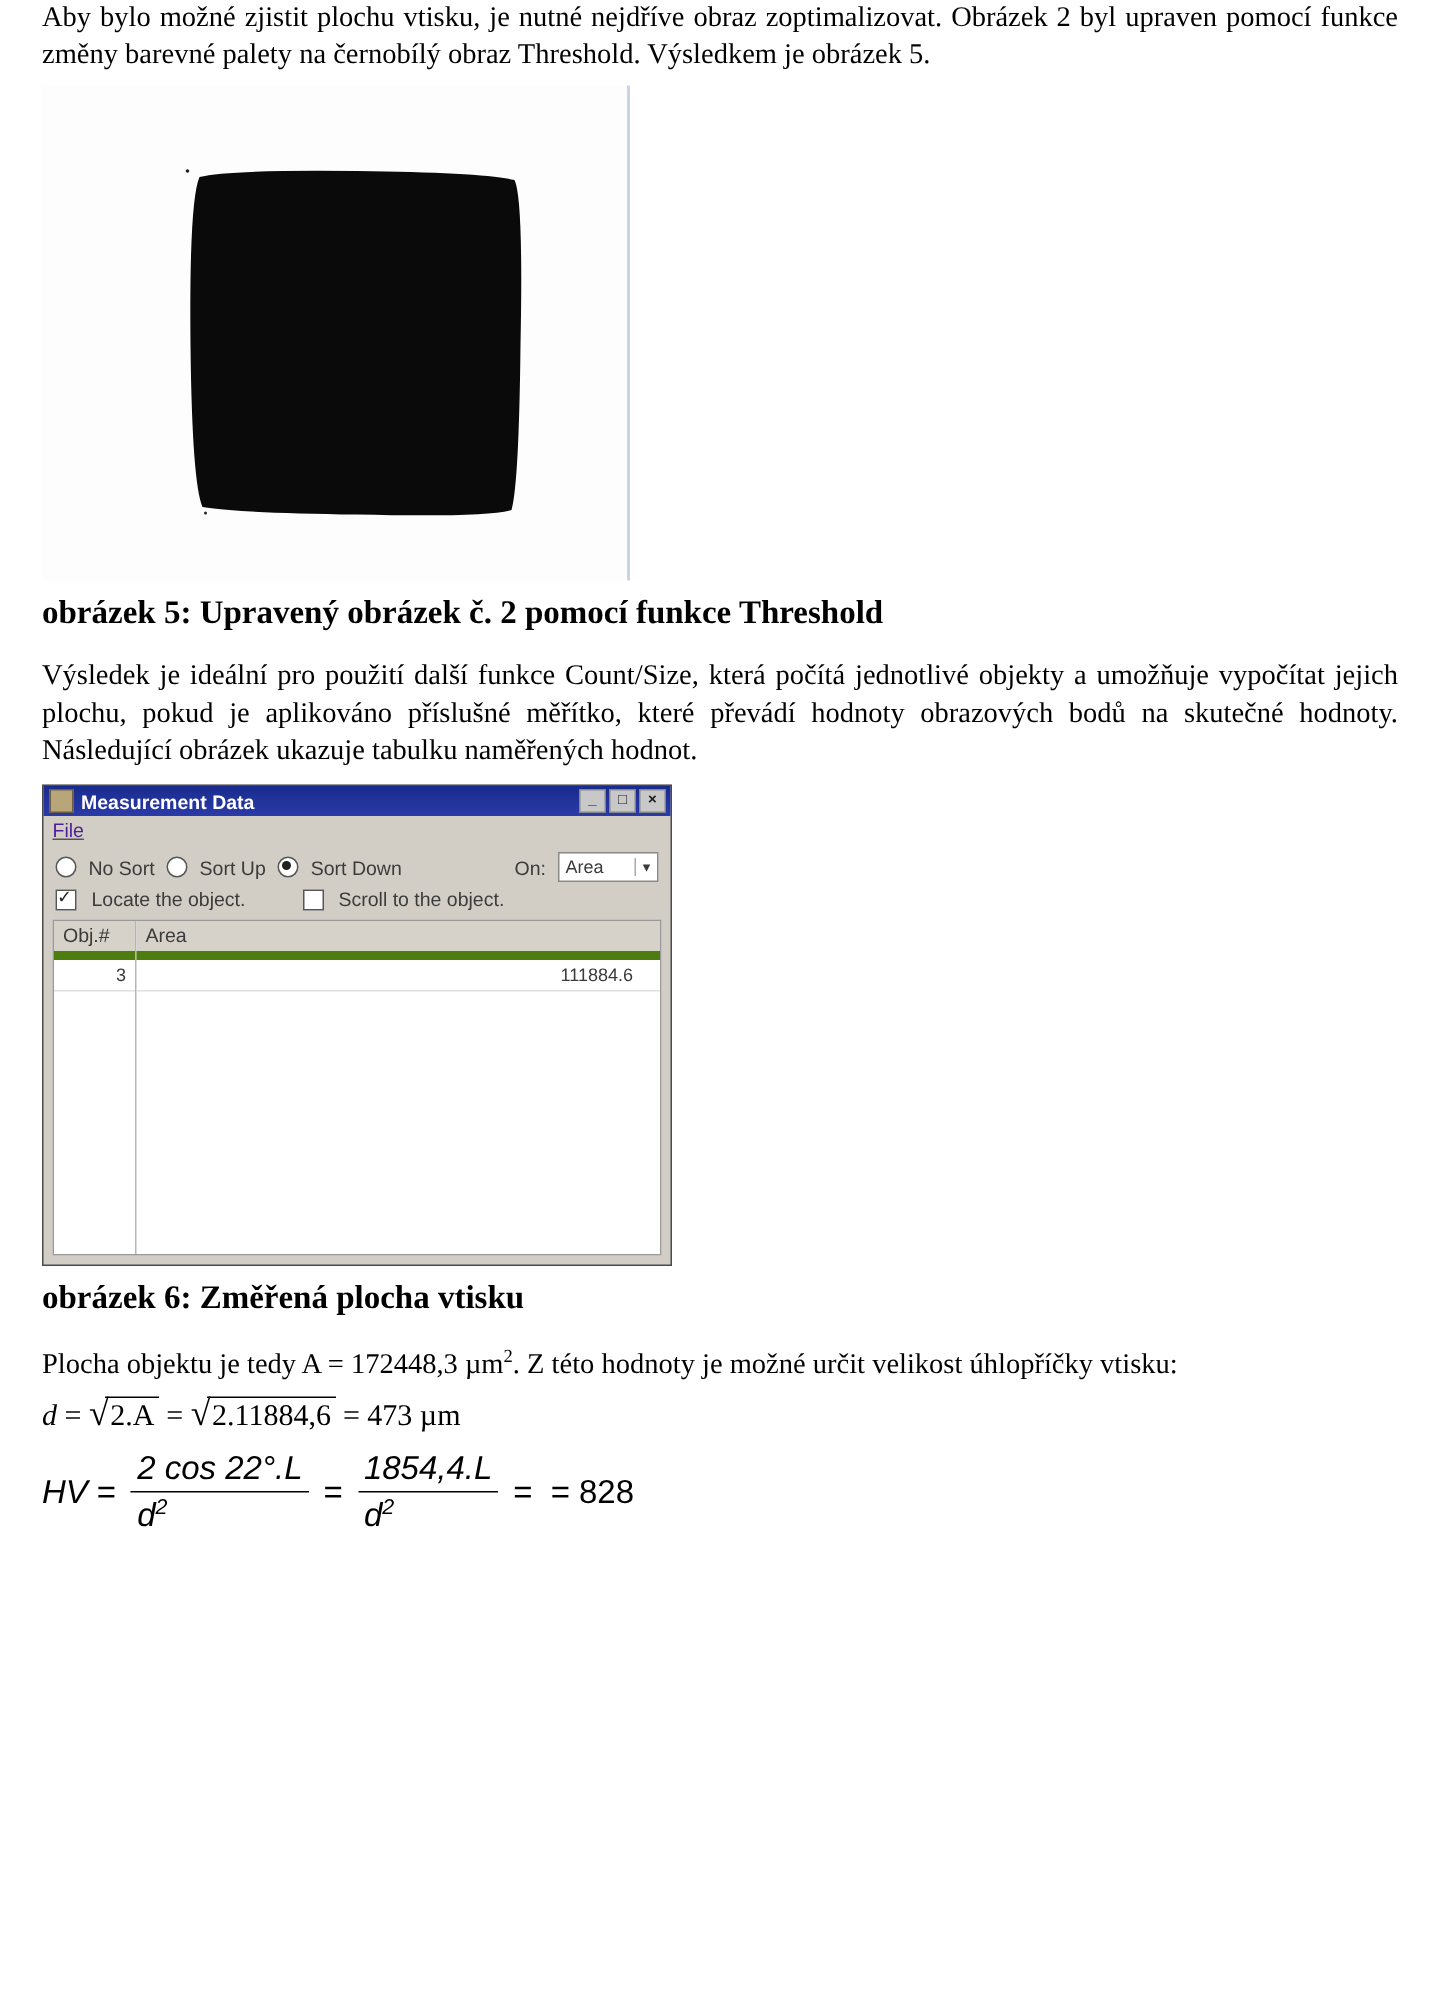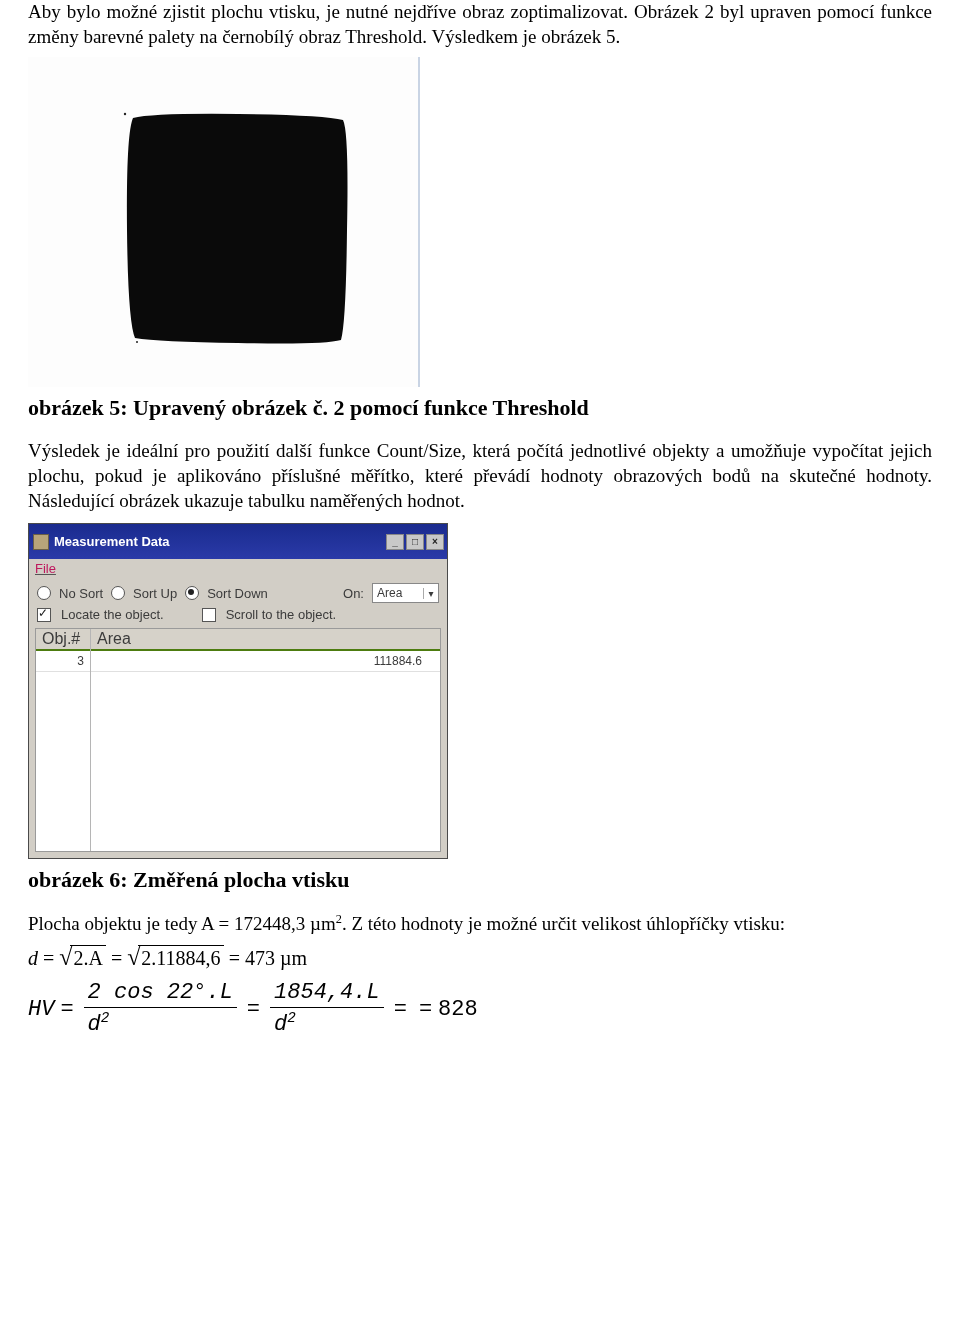--- a/index.html
+++ b/index.html
@@ -48,21 +48,21 @@
     margin: 10px 0 8px 0;
     font-family: Tahoma, Arial, sans-serif;
     font-size: 13px;
     color: #3b3b3b;
   }
   .mtitle {
     display: flex;
     align-items: center;
     background: linear-gradient(#1a2b8e, #2a3aa8);
     color: #fff;
-    height: 35px;
+    height: 20px;
     padding: 0 3px 0 4px;
     font-weight: bold;
     font-size: 13px;
   }
   .mtitle .title-icon {
     width: 14px; height: 14px;
     background: #b8a57a;
     border: 1px solid #6b6047;
     margin-right: 5px;
   }
@@ -70,21 +70,21 @@
   .mtitle .win-btns { display: flex; gap: 2px; }
   .mtitle .win-btn {
     width: 16px; height: 14px;
     background: #c8c8c8;
     border: 1px solid #888;
     color: #222;
     font-size: 10px;
     line-height: 13px;
     text-align: center;
   }
-  .menubar { padding: 2px 6px 4px 6px; color: #be185d; font-size: 13px; }
+  .menubar { padding: 2px 6px 4px 6px; color: #4c1d95; font-size: 13px; }
   .menubar span { text-decoration: underline; text-decoration-color: #555; }
   .sort-row {
     display: flex; align-items: center; gap: 8px;
     padding: 3px 8px 2px 8px;
   }
   .radio {
     width: 12px; height: 12px; border: 1px solid #555; border-radius: 50%;
     display: inline-block; background: #fff; position: relative; vertical-align: middle;
   }
   .radio.sel::after {
@@ -122,42 +122,42 @@
   .grid-left {
     width: 54px;
     border-right: 1px solid #b5b5b5;
     display: flex; flex-direction: column;
   }
   .grid-right {
     flex: 1; display: flex; flex-direction: column;
   }
   .ghdr {
     background: #d6d2c9;
-    border-bottom: 2px solid #4d7c0f;
+    border-bottom: 6px solid #4d7c0f;
     height: 20px; line-height: 20px;
     padding: 0 6px;
-    font-size: 16px;
+    font-size: 13px;
   }
   .gcell {
     height: 20px; line-height: 20px; padding: 0 6px;
     font-size: 12px;
     border-bottom: 1px solid #e0e0e0;
   }
   .gcell.right { text-align: right; padding-right: 18px; }
   .formula-line { margin: 6px 0 2px 0; font-size: 20px; }
   .formula-root {
     font-family: "Times New Roman", serif;
   }
   .frac {
     display: inline-block; vertical-align: middle;
     margin: 0 4px;
   }
   .frac .num { display: block; border-bottom: 1.3px solid #000; padding: 0 4px 2px 4px; }
   .frac .den { display: block; padding: 2px 4px 0 4px; }
-  .hv-row { display: flex; align-items: center; font-style: italic; font-family: Liberation Mono, monospace; font-size: 22px; margin-top: 10px;}
+  .hv-row { display: flex; align-items: center; font-style: italic; font-family: Liberation Sans, sans-serif; font-size: 22px; margin-top: 10px;}
   .hv-row .eq { margin: 0 6px; font-style: normal; }
   .sqrt {
     display: inline-flex; align-items: flex-start;
   }
   .sqrt .radical { font-size: 24px; line-height: 24px; margin-right: -2px; }
   .sqrt .radicand { border-top: 1.3px solid #000; padding: 1px 3px 0 3px; }
   sup { font-size: 0.65em; }
 </style>
 </head>
 <body>

